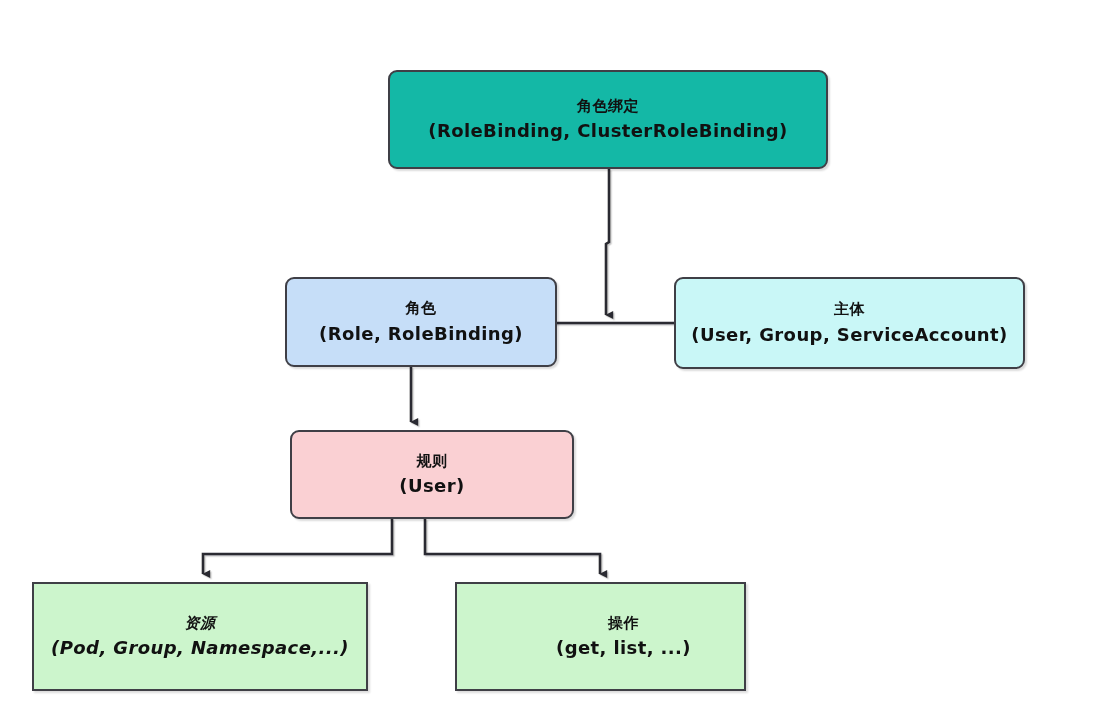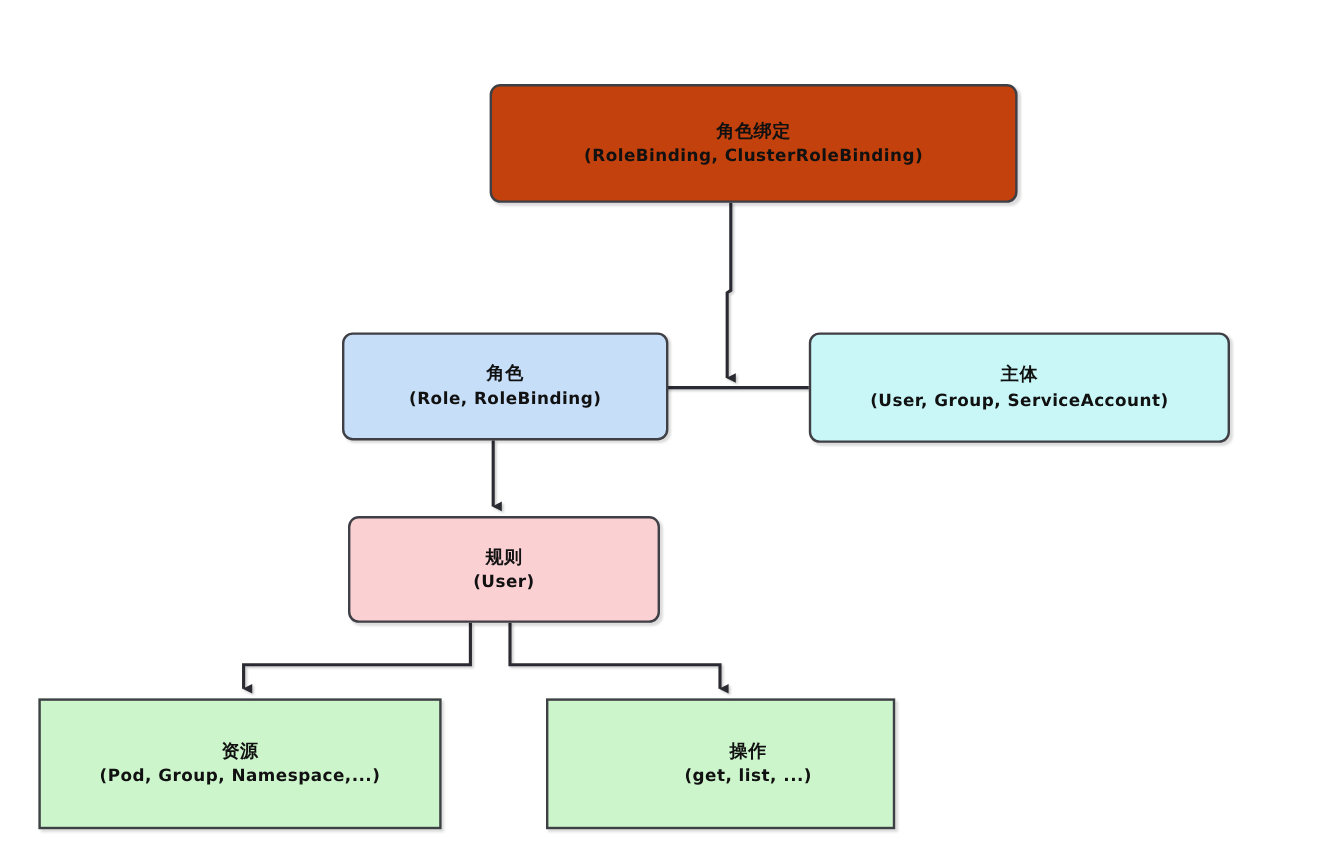--- a/index.html
+++ b/index.html
@@ -39,33 +39,33 @@
     box-shadow: 2px 2px 2px rgba(0,0,0,0.14);
     z-index: 2;
   }
   .node .title {
     font-weight: bold;
     font-size: 15px;
     letter-spacing: 0.5px;
   }
   .node .subtitle {
     font-weight: bold;
-    font-size: 14px;
+    font-size: 18px;
     letter-spacing: 0.4px;
     white-space: nowrap;
   }
   .rounded { border-radius: 9px; }
   .square  { border-radius: 0; }
 
   
-  #node-rolebinding { left: 408px; top: 70px;  width: 440px; height: 99px;  background: #c2410c; }
+  #node-rolebinding { left: 388px; top: 70px;  width: 440px; height: 99px;  background: #14b8a6; }
   #node-role        { left: 285px; top: 277px; width: 272px; height: 90px;  background: #c6def8; }
   #node-subject     { left: 674px; top: 277px; width: 351px; height: 92px;  background: #c9f7f7; text-align: right; }
-  #node-rule        { left: 290px; top: 430px; width: 260px; height: 89px;  background: #fad0d3; }
-  #node-resource    { left: 32px;  top: 582px; width: 336px; height: 109px; background: #ccf5cc; }
+  #node-rule        { left: 290px; top: 430px; width: 284px; height: 89px;  background: #fad0d3; }
+  #node-resource    { left: 32px;  top: 582px; width: 336px; height: 109px; background: #ccf5cc; font-style: italic; }
   #node-verb        { left: 455px; top: 582px; width: 291px; height: 109px; background: #ccf5cc; padding-left: 46px; }
 </style>
 </head>
 <body>
 
 <div id="canvas">
 
   <svg id="edges" viewBox="0 0 1116 722" xmlns="http://www.w3.org/2000/svg">
     <defs>
       <marker id="arrowhead" markerWidth="9" markerHeight="9" refX="4.2" refY="7.6" orient="auto" markerUnits="userSpaceOnUse">

